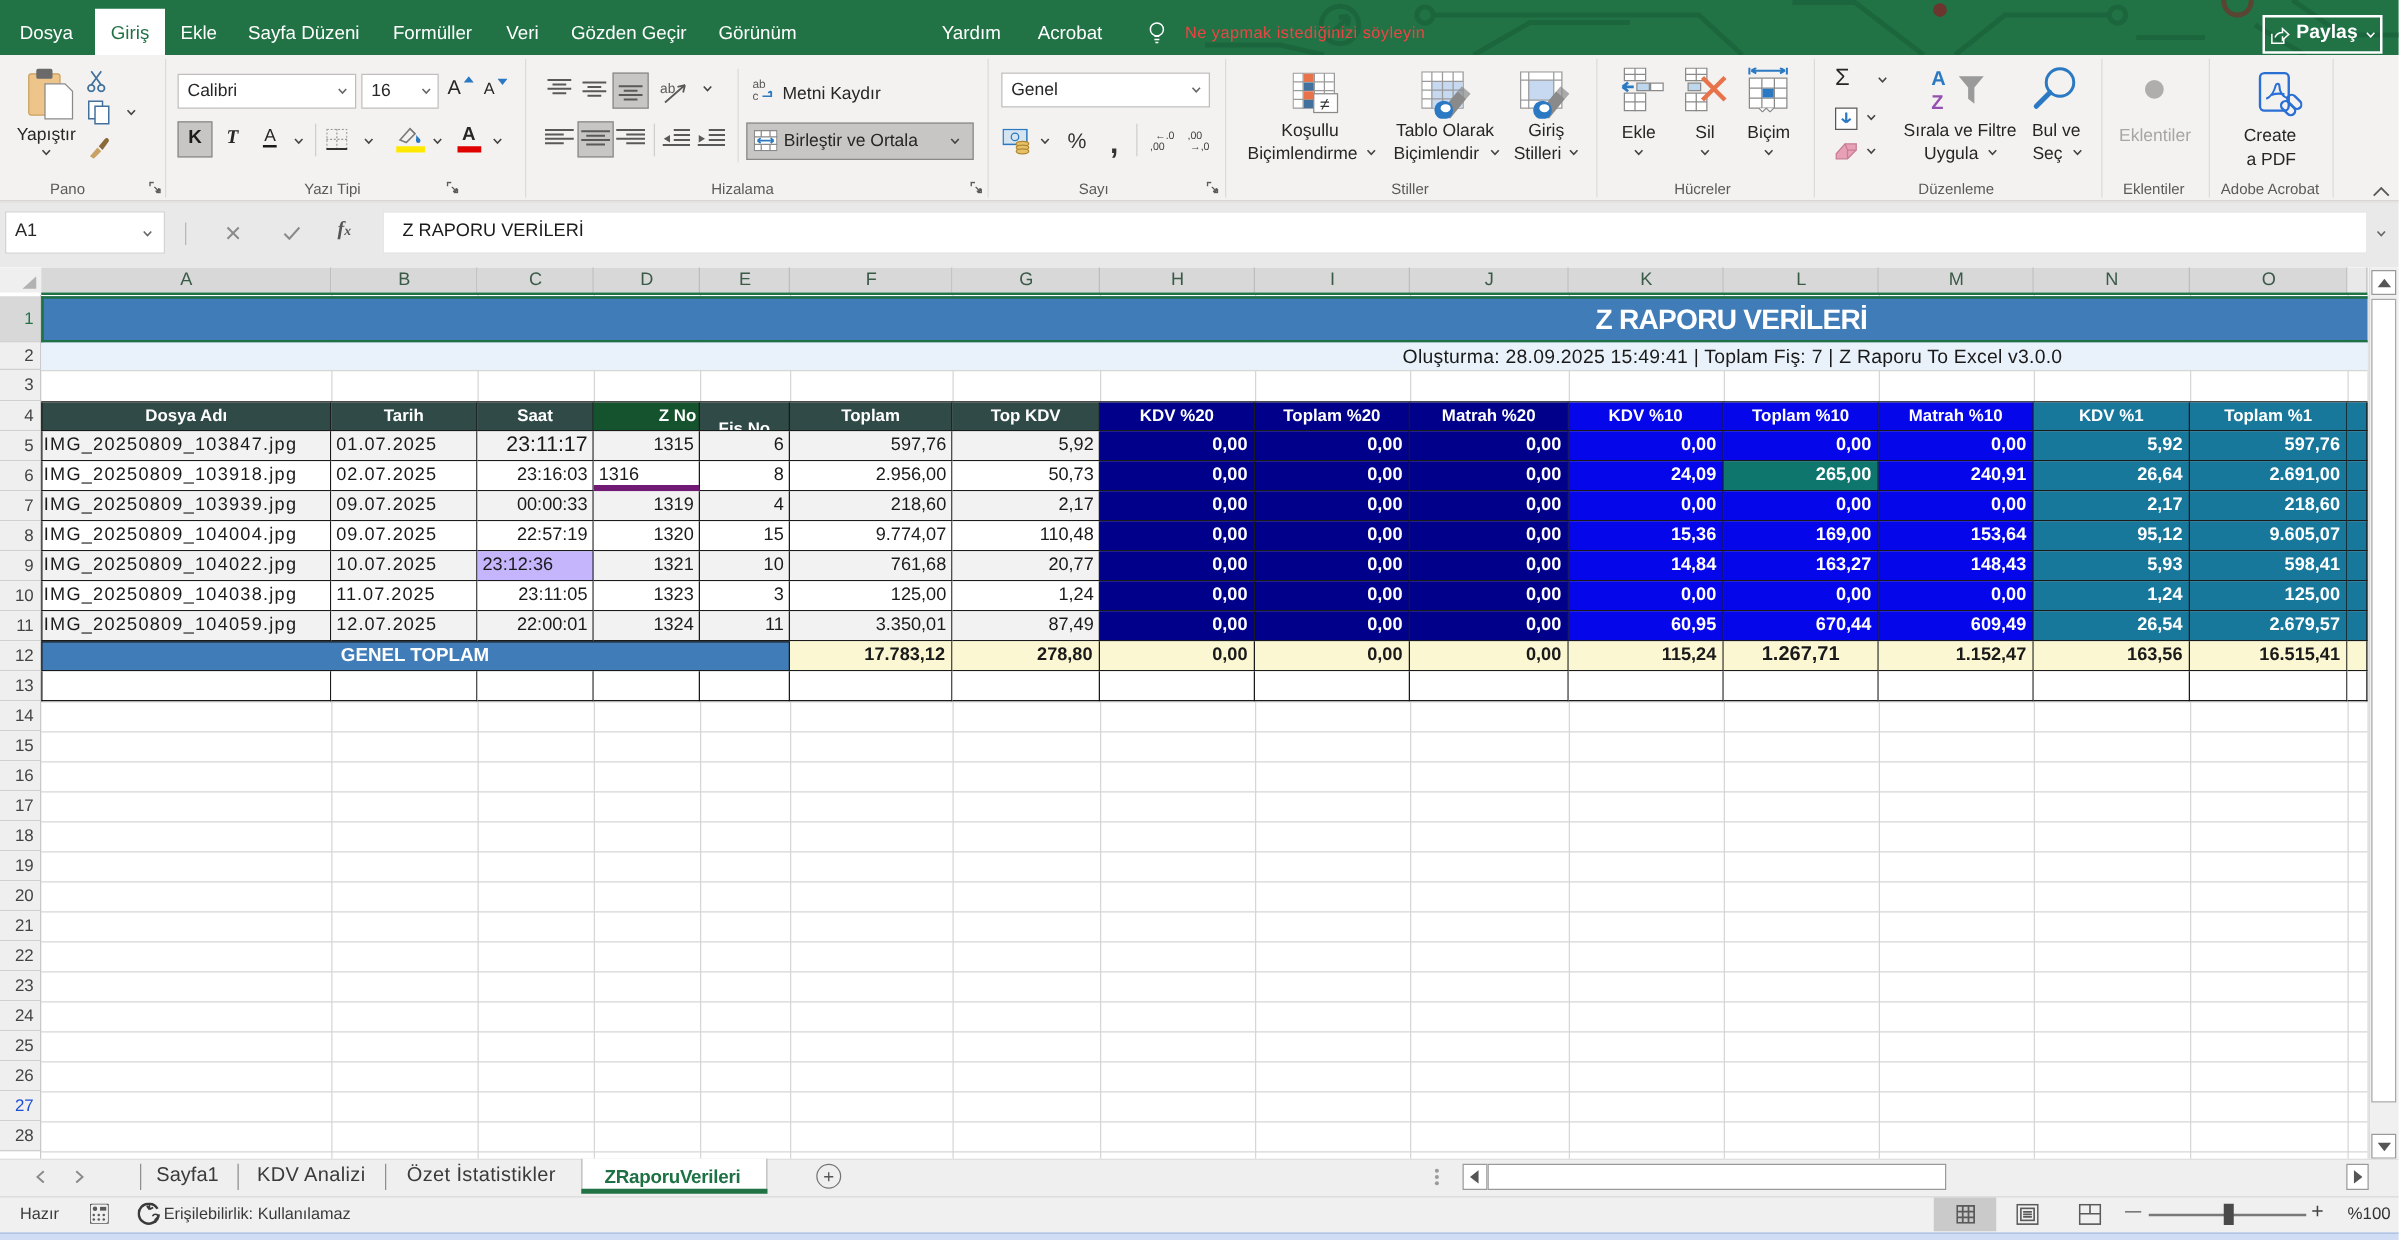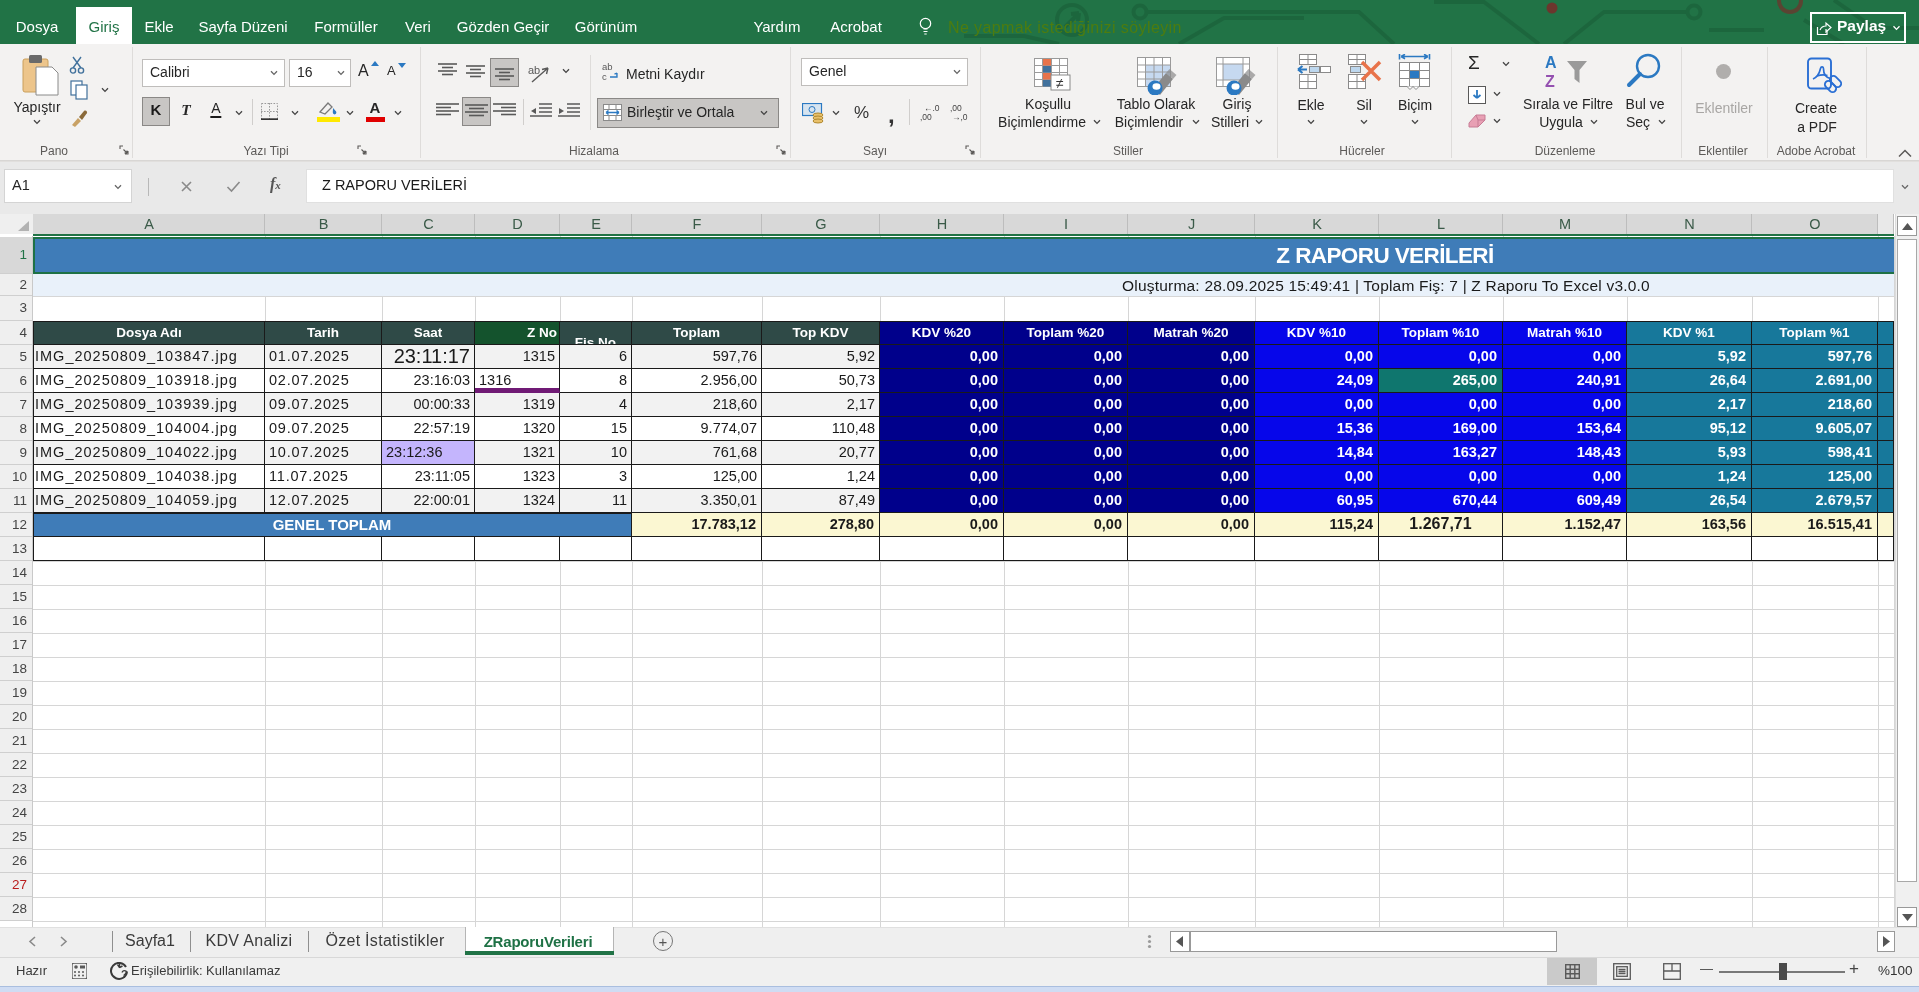--- a/index.html
+++ b/index.html
@@ -39,21 +39,21 @@
 <div class="t" style="left:606px;transform:translateX(-50%);top:18px;font-size:15px;color:#fff;font-weight:normal;">Görünüm</div>
 <div class="t" style="left:695px;transform:translateX(-50%);top:18px;font-size:15px;color:#fff;font-weight:normal;margin-top:29px;">Geliştirici</div>
 <div class="t" style="left:777px;transform:translateX(-50%);top:18px;font-size:15px;color:#fff;font-weight:normal;">Yardım</div>
 <div class="t" style="left:856px;transform:translateX(-50%);top:18px;font-size:15px;color:#fff;font-weight:normal;">Acrobat</div>
 <svg class="abs" style="left:918px;top:17px" width="15" height="20" viewBox="0 0 15 20">
     <g stroke="#fff" stroke-width="1.2" fill="none">
       <circle cx="7.5" cy="6.5" r="5.2"></circle>
       <path d="M5.5 12 h4 M5.5 14.5 h4 M6.3 17 h2.4"></path>
     </g>
   </svg>
-<div class="t" style="left:948px;top:19px;font-size:16px;color:#4d7c0f;font-weight:normal;letter-spacing:0.4px">Ne yapmak istediğinizi söyleyin</div>
+<div class="t" style="left:948px;top:19px;font-size:13px;color:#ef4444;font-weight:normal;letter-spacing:0.4px">Ne yapmak istediğinizi söyleyin</div>
 <div class="abs" style="left:1810px;top:12px;width:96px;height:31px;border:2px solid #fff"></div>
 <svg class="abs" style="left:1816px;top:19px" width="17" height="17" viewBox="0 0 17 17">
     <g stroke="#fff" stroke-width="1.2" fill="none">
       <path d="M1.5 8 V15.5 H11 V11.5"></path>
       <path d="M4 11 C5 8.5 7 7 10 7 L10 4 L15 8.5 L10 13 L10 10"></path>
     </g>
   </svg>
 <div class="t" style="left:1837px;top:17px;font-size:15.5px;color:#fff;font-weight:bold;">Paylaş</div>
 <svg class="abs" style="left:1891.5px;top:25px" width="9" height="6" viewBox="0 0 8 6">
     <polyline points="1,1.2 4,4.4 7,1.2" fill="none" stroke="#fff" stroke-width="1.3"></polyline>
@@ -560,21 +560,21 @@
 <div class="t" style="right:1892px;top:756.63px;font-size:13.5px;color:#444;font-weight:normal;">22</div>
 <div class="abs" style="left:0;top:777px;width:33px;height:24px;background:#efefef;border-bottom:1px solid #cfcfcf"></div>
 <div class="t" style="right:1892px;top:780.63px;font-size:13.5px;color:#444;font-weight:normal;">23</div>
 <div class="abs" style="left:0;top:801px;width:33px;height:24px;background:#efefef;border-bottom:1px solid #cfcfcf"></div>
 <div class="t" style="right:1892px;top:804.63px;font-size:13.5px;color:#444;font-weight:normal;">24</div>
 <div class="abs" style="left:0;top:825px;width:33px;height:24px;background:#efefef;border-bottom:1px solid #cfcfcf"></div>
 <div class="t" style="right:1892px;top:828.63px;font-size:13.5px;color:#444;font-weight:normal;">25</div>
 <div class="abs" style="left:0;top:849px;width:33px;height:24px;background:#efefef;border-bottom:1px solid #cfcfcf"></div>
 <div class="t" style="right:1892px;top:852.63px;font-size:13.5px;color:#444;font-weight:normal;">26</div>
 <div class="abs" style="left:0;top:873px;width:33px;height:24px;background:#efefef;border-bottom:1px solid #cfcfcf"></div>
-<div class="t" style="right:1892px;top:876.63px;font-size:13.5px;color:#b91c1c;font-weight:normal;">27</div>
+<div class="t" style="right:1892px;top:876.63px;font-size:13.5px;color:#1d4ed8;font-weight:normal;">27</div>
 <div class="abs" style="left:0;top:897px;width:33px;height:24px;background:#efefef;border-bottom:1px solid #cfcfcf"></div>
 <div class="t" style="right:1892px;top:900.63px;font-size:13.5px;color:#444;font-weight:normal;">28</div>
 <div class="abs" style="left:32px;top:236px;width:1px;height:691px;background:#c9c9c9"></div>
 <div class="abs" style="left:265px;top:236px;width:1px;height:691px;background:#d6d6d6"></div>
 <div class="abs" style="left:382px;top:236px;width:1px;height:691px;background:#d6d6d6"></div>
 <div class="abs" style="left:475px;top:236px;width:1px;height:691px;background:#d6d6d6"></div>
 <div class="abs" style="left:560px;top:236px;width:1px;height:691px;background:#d6d6d6"></div>
 <div class="abs" style="left:632px;top:236px;width:1px;height:691px;background:#d6d6d6"></div>
 <div class="abs" style="left:762px;top:236px;width:1px;height:691px;background:#d6d6d6"></div>
 <div class="abs" style="left:880px;top:236px;width:1px;height:691px;background:#d6d6d6"></div>
@@ -631,21 +631,21 @@
 <div class="abs" style="left:1004px;top:322px;width:124px;height:23px;background:#00008b;border-right:1px solid #1a1a1a;border-bottom:1px solid #1a1a1a;font-size:13.5px;color:#fff;font-weight:bold;text-align:center;padding:0 2px;line-height:21px;overflow:hidden;white-space:nowrap">Toplam %20</div>
 <div class="abs" style="left:1128px;top:322px;width:127px;height:23px;background:#00008b;border-right:1px solid #1a1a1a;border-bottom:1px solid #1a1a1a;font-size:13.5px;color:#fff;font-weight:bold;text-align:center;padding:0 2px;line-height:21px;overflow:hidden;white-space:nowrap">Matrah %20</div>
 <div class="abs" style="left:1255px;top:322px;width:124px;height:23px;background:#0606ea;border-right:1px solid #1a1a1a;border-bottom:1px solid #1a1a1a;font-size:13.5px;color:#fff;font-weight:bold;text-align:center;padding:0 2px;line-height:21px;overflow:hidden;white-space:nowrap">KDV %10</div>
 <div class="abs" style="left:1379px;top:322px;width:124px;height:23px;background:#0606ea;border-right:1px solid #1a1a1a;border-bottom:1px solid #1a1a1a;font-size:13.5px;color:#fff;font-weight:bold;text-align:center;padding:0 2px;line-height:21px;overflow:hidden;white-space:nowrap">Toplam %10</div>
 <div class="abs" style="left:1503px;top:322px;width:124px;height:23px;background:#0606ea;border-right:1px solid #1a1a1a;border-bottom:1px solid #1a1a1a;font-size:13.5px;color:#fff;font-weight:bold;text-align:center;padding:0 2px;line-height:21px;overflow:hidden;white-space:nowrap">Matrah %10</div>
 <div class="abs" style="left:1627px;top:322px;width:125px;height:23px;background:#17789b;border-right:1px solid #1a1a1a;border-bottom:1px solid #1a1a1a;font-size:13.5px;color:#fff;font-weight:bold;text-align:center;padding:0 2px;line-height:21px;overflow:hidden;white-space:nowrap">KDV %1</div>
 <div class="abs" style="left:1752px;top:322px;width:126px;height:23px;background:#17789b;border-right:1px solid #1a1a1a;border-bottom:1px solid #1a1a1a;font-size:13.5px;color:#fff;font-weight:bold;text-align:center;padding:0 2px;line-height:21px;overflow:hidden;white-space:nowrap">Toplam %1</div>
 <div class="abs" style="left:1878px;top:322px;width:16px;height:23px;background:#17789b;border-right:1px solid #1a1a1a;border-bottom:1px solid #1a1a1a;font-size:13.5px;color:#fff;font-weight:bold;text-align:center;padding:0 2px;line-height:21px;overflow:hidden;white-space:nowrap"></div>
 <div class="abs" style="left:33px;top:345px;width:232px;height:24px;background:#f2f2f2;border-right:1px solid #1a1a1a;border-bottom:1px solid #1a1a1a;border-left:1px solid #1a1a1a;letter-spacing:1.0px;font-size:14.5px;color:#1a1a1a;font-weight:normal;text-align:left;padding:0 1px;line-height:22px;overflow:hidden;white-space:nowrap">IMG_20250809_103847.jpg</div>
 <div class="abs" style="left:265px;top:345px;width:117px;height:24px;background:#f2f2f2;border-right:1px solid #1a1a1a;border-bottom:1px solid #1a1a1a;letter-spacing:0.8px;font-size:14.5px;color:#1a1a1a;font-weight:normal;text-align:left;padding:0 4px;line-height:22px;overflow:hidden;white-space:nowrap">01.07.2025</div>
-<div class="abs" style="left:382px;top:345px;width:93px;height:24px;background:#f2f2f2;border-right:1px solid #1a1a1a;border-bottom:1px solid #1a1a1a;font-size:20px;color:#1a1a1a;font-weight:normal;text-align:right;padding:0 4px;line-height:22px;overflow:hidden;white-space:nowrap">23:11:17</div>
+<div class="abs" style="left:382px;top:345px;width:93px;height:24px;background:#f2f2f2;border-right:1px solid #1a1a1a;border-bottom:1px solid #1a1a1a;font-size:17px;color:#1a1a1a;font-weight:normal;text-align:right;padding:0 4px;line-height:22px;overflow:hidden;white-space:nowrap">23:11:17</div>
 <div class="abs" style="left:475px;top:345px;width:85px;height:24px;background:#f2f2f2;border-right:1px solid #1a1a1a;border-bottom:1px solid #1a1a1a;font-size:14.5px;color:#1a1a1a;font-weight:normal;text-align:right;padding:0 4px;line-height:22px;overflow:hidden;white-space:nowrap">1315</div>
 <div class="abs" style="left:560px;top:345px;width:72px;height:24px;background:#f2f2f2;border-right:1px solid #1a1a1a;border-bottom:1px solid #1a1a1a;font-size:14.5px;color:#1a1a1a;font-weight:normal;text-align:right;padding:0 4px;line-height:22px;overflow:hidden;white-space:nowrap">6</div>
 <div class="abs" style="left:632px;top:345px;width:130px;height:24px;background:#f2f2f2;border-right:1px solid #1a1a1a;border-bottom:1px solid #1a1a1a;font-size:14.5px;color:#1a1a1a;font-weight:normal;text-align:right;padding:0 4px;line-height:22px;overflow:hidden;white-space:nowrap">597,76</div>
 <div class="abs" style="left:762px;top:345px;width:118px;height:24px;background:#f2f2f2;border-right:1px solid #1a1a1a;border-bottom:1px solid #1a1a1a;font-size:14.5px;color:#1a1a1a;font-weight:normal;text-align:right;padding:0 4px;line-height:22px;overflow:hidden;white-space:nowrap">5,92</div>
 <div class="abs" style="left:880px;top:345px;width:124px;height:24px;background:#00008b;border-right:1px solid #1a1a1a;border-bottom:1px solid #1a1a1a;font-size:14.5px;color:#fff;font-weight:bold;text-align:right;padding:0 5px;line-height:22px;overflow:hidden;white-space:nowrap">0,00</div>
 <div class="abs" style="left:1004px;top:345px;width:124px;height:24px;background:#00008b;border-right:1px solid #1a1a1a;border-bottom:1px solid #1a1a1a;font-size:14.5px;color:#fff;font-weight:bold;text-align:right;padding:0 5px;line-height:22px;overflow:hidden;white-space:nowrap">0,00</div>
 <div class="abs" style="left:1128px;top:345px;width:127px;height:24px;background:#00008b;border-right:1px solid #1a1a1a;border-bottom:1px solid #1a1a1a;font-size:14.5px;color:#fff;font-weight:bold;text-align:right;padding:0 5px;line-height:22px;overflow:hidden;white-space:nowrap">0,00</div>
 <div class="abs" style="left:1255px;top:345px;width:124px;height:24px;background:#0606ea;border-right:1px solid #1a1a1a;border-bottom:1px solid #1a1a1a;font-size:14.5px;color:#fff;font-weight:bold;text-align:right;padding:0 5px;line-height:22px;overflow:hidden;white-space:nowrap">0,00</div>
 <div class="abs" style="left:1379px;top:345px;width:124px;height:24px;background:#0606ea;border-right:1px solid #1a1a1a;border-bottom:1px solid #1a1a1a;font-size:14.5px;color:#fff;font-weight:bold;text-align:right;padding:0 5px;line-height:22px;overflow:hidden;white-space:nowrap">0,00</div>
 <div class="abs" style="left:1503px;top:345px;width:124px;height:24px;background:#0606ea;border-right:1px solid #1a1a1a;border-bottom:1px solid #1a1a1a;font-size:14.5px;color:#fff;font-weight:bold;text-align:right;padding:0 5px;line-height:22px;overflow:hidden;white-space:nowrap">0,00</div>

